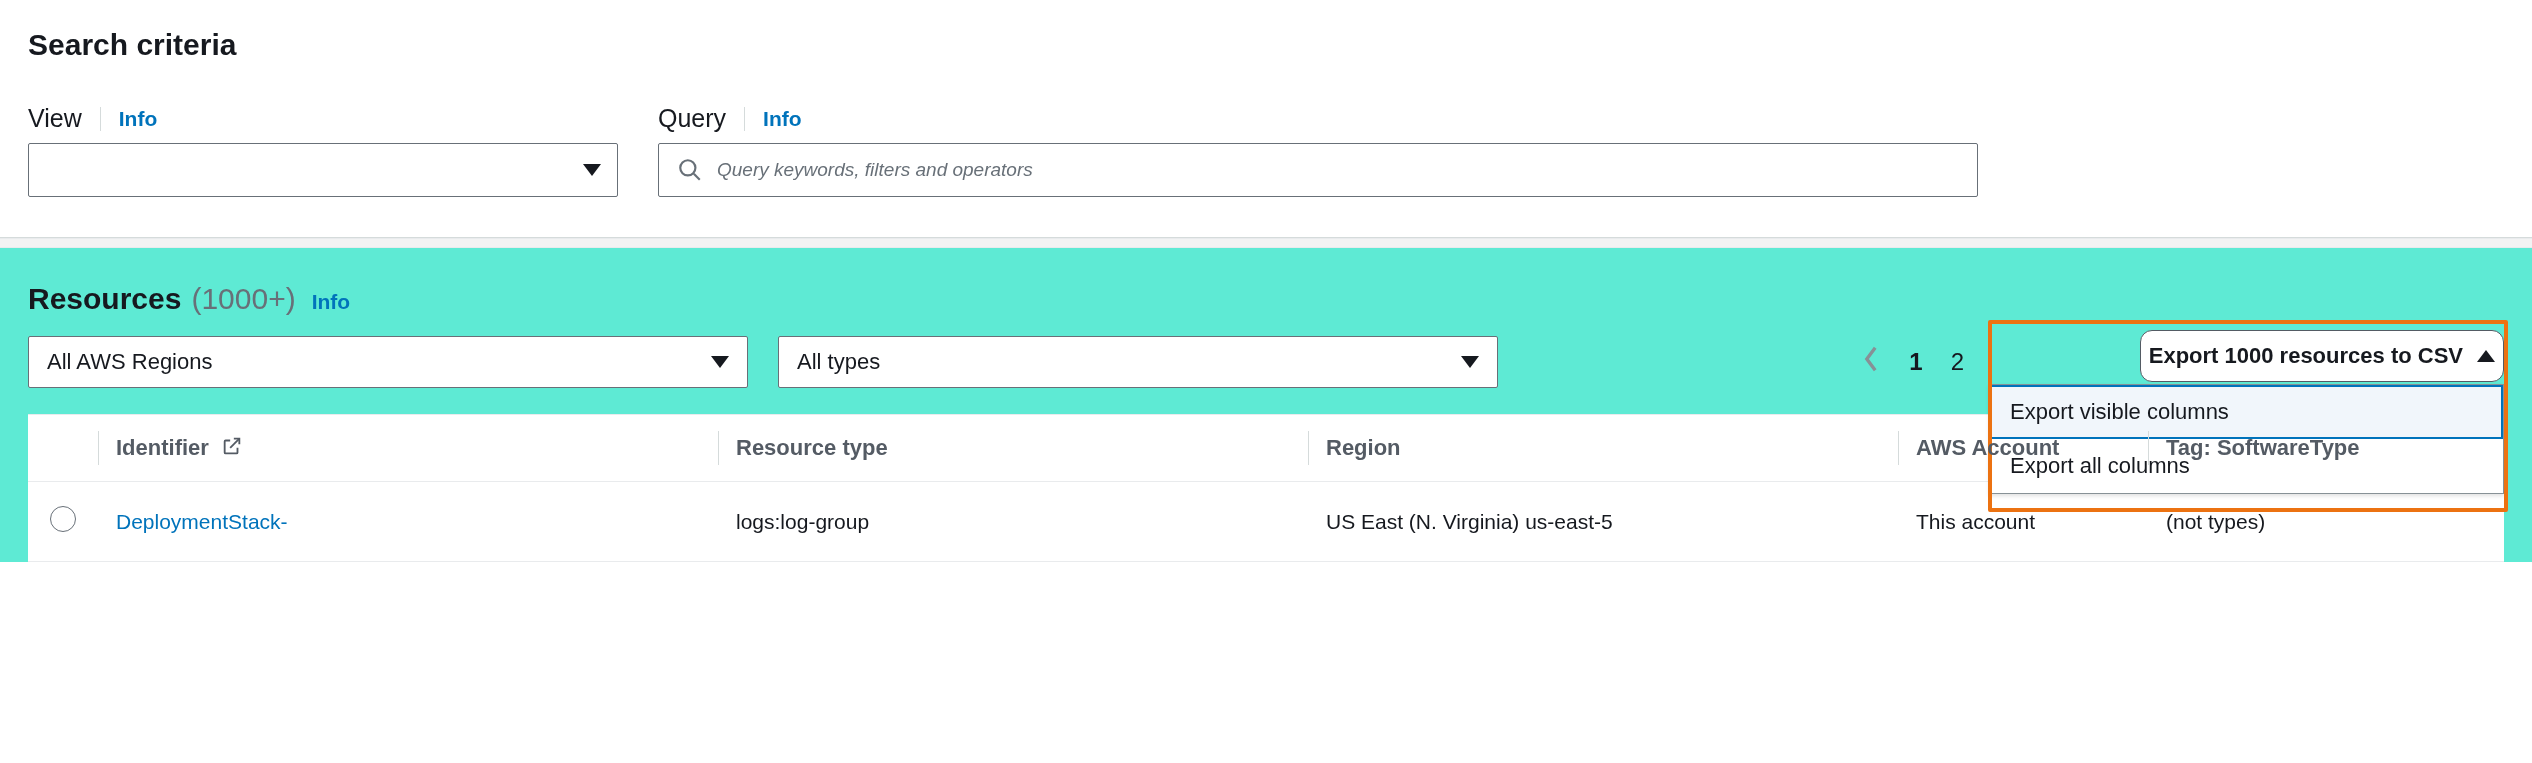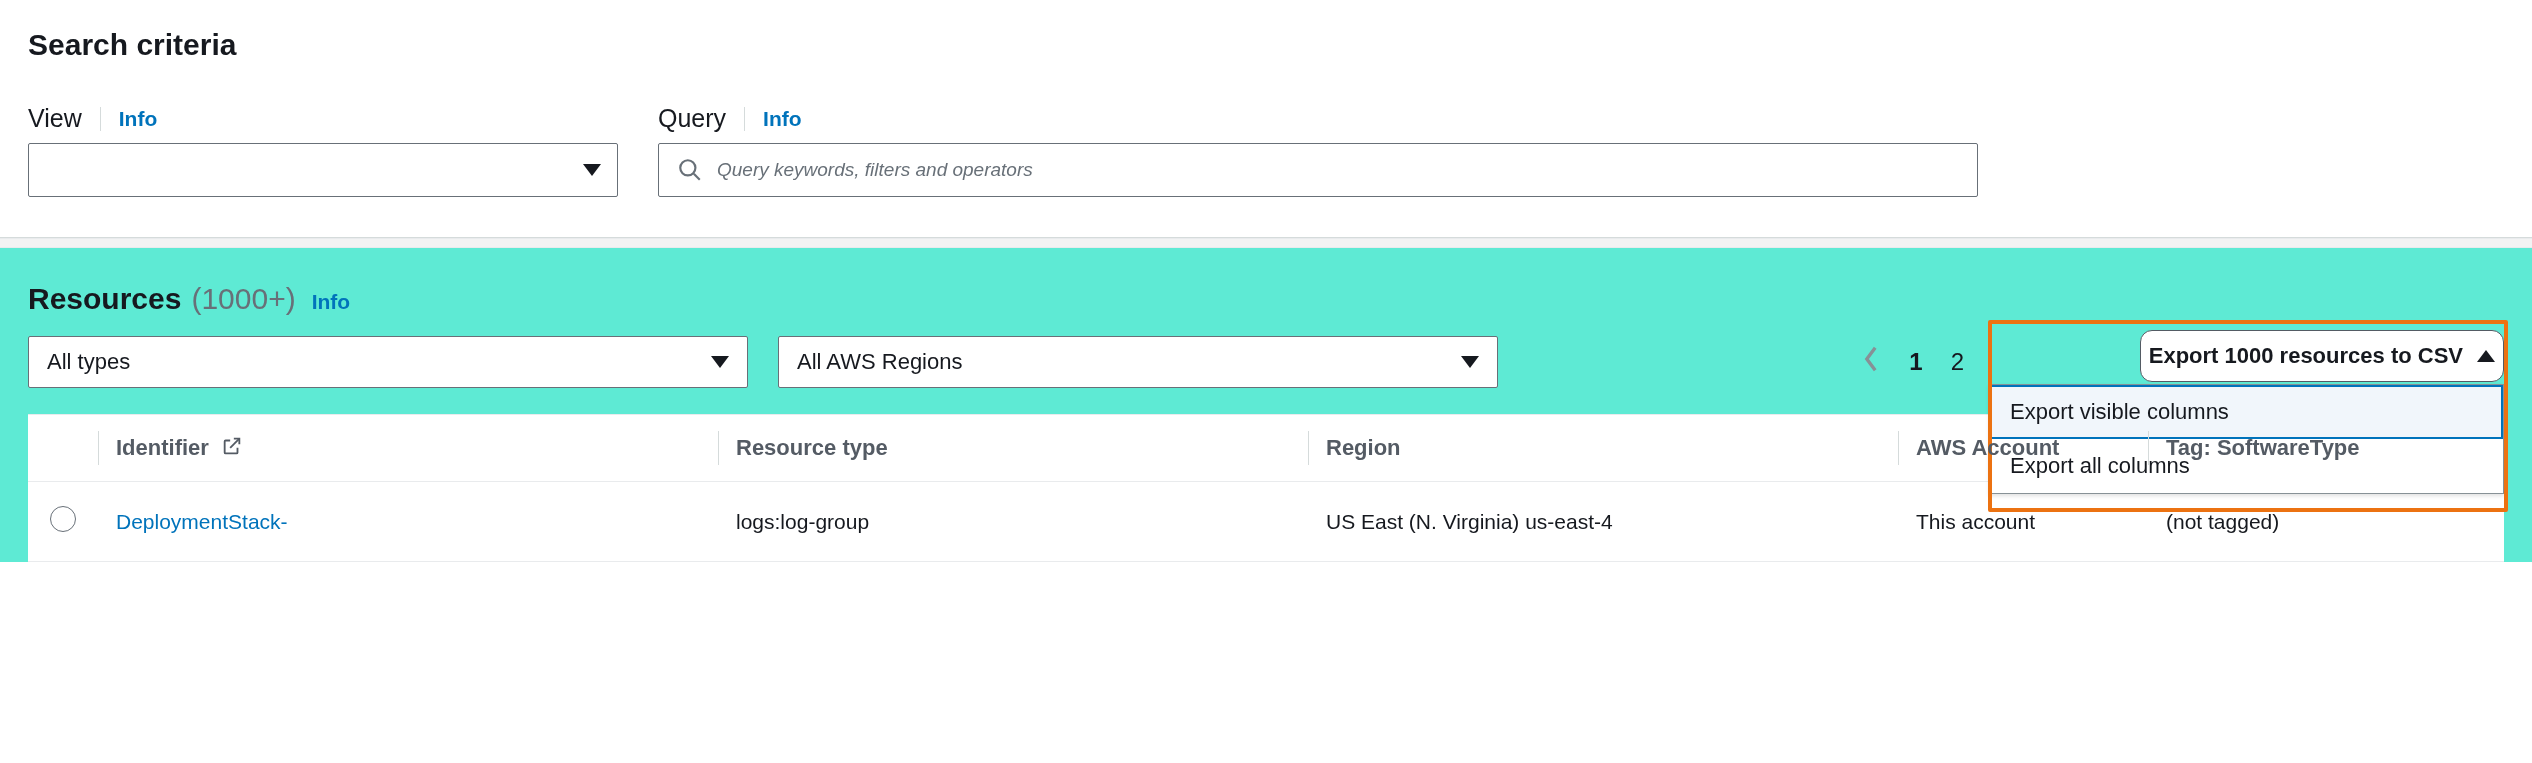--- a/index.html
+++ b/index.html
@@ -125,25 +125,25 @@
   <div class="res-header-row">
     <div class="res-title">
       <span>Resources</span>
       <span class="res-count">(1000+)</span>
       <span class="info-link">Info</span>
     </div>
   </div>
 
   <div class="filters-row">
     <div class="dd" style="width:720px">
+      <span>All AWS Regions</span>
+      <span class="caret-down-shape"></span>
+    </div>
+    <div class="dd" style="width:720px">
       <span>All types</span>
-      <span class="caret-down-shape"></span>
-    </div>
-    <div class="dd" style="width:720px">
-      <span>All AWS Regions</span>
       <span class="caret-down-shape"></span>
     </div>
     <div class="pager" style="margin-right: 540px;">
       <span>
         <svg viewBox="0 0 12 20">
             <polyline points="9,2 3,10 9,18"></polyline>
           </svg>
       </span>
       <span class="num current">1</span>
       <span class="num">2</span>
@@ -191,20 +191,20 @@
       </thead>
       <tbody>
         <tr>
           <td class="radio-cell">
             <span class="radio"></span>
           </td>
           <td>
             <span class="link-text">DeploymentStack-</span>
           </td>
           <td>logs:log-group</td>
-          <td>US East (N. Virginia) us-east-4</td>
+          <td>US East (N. Virginia) us-east-5</td>
           <td>This account</td>
-          <td>(not tagged)</td>
+          <td>(not types)</td>
         </tr>
       </tbody>
     </table>
   </div>
 </div>
 
 </body></html>

